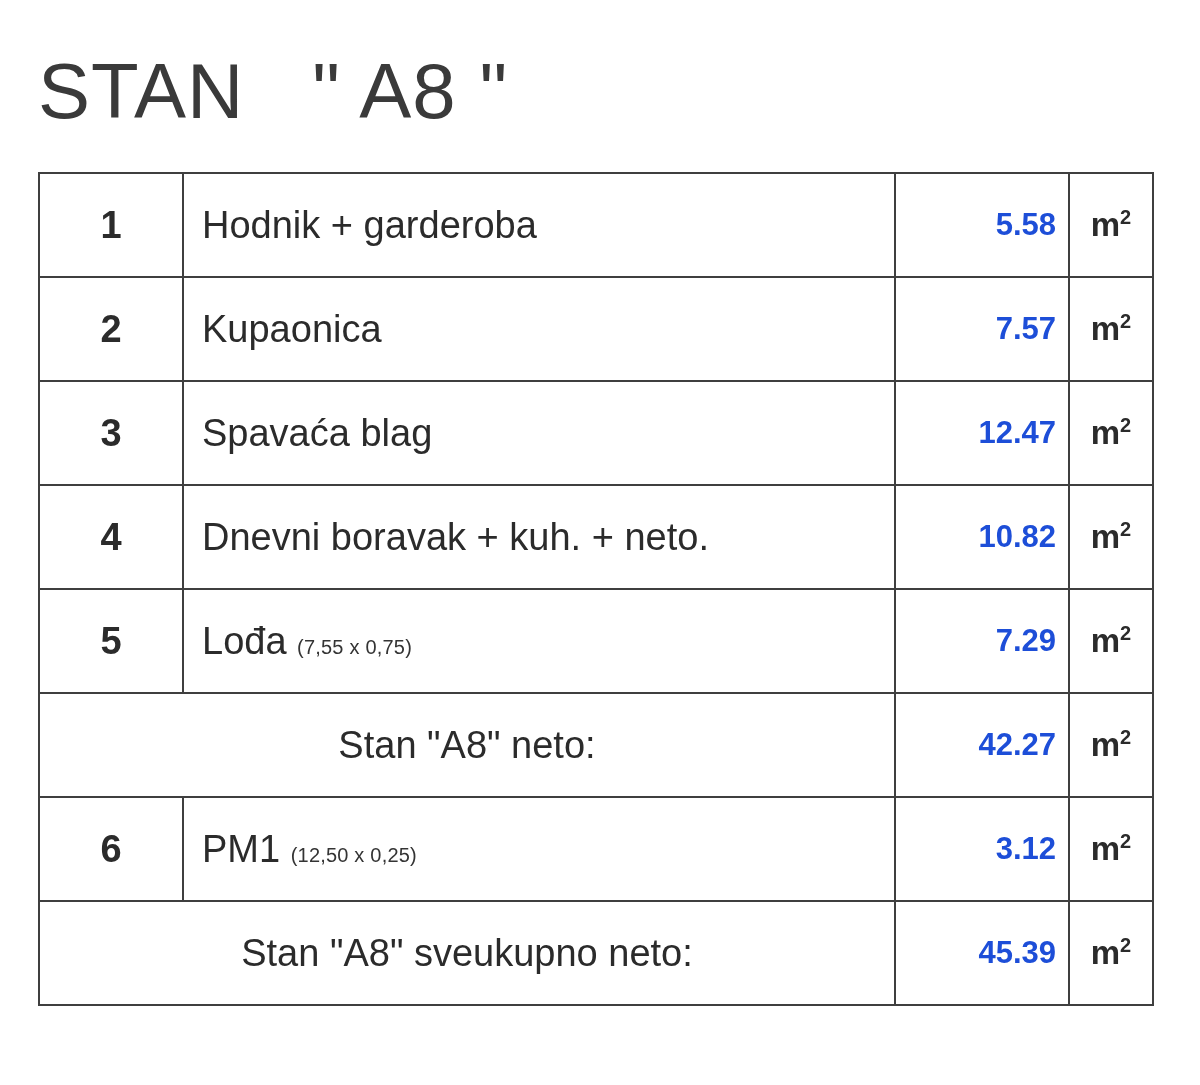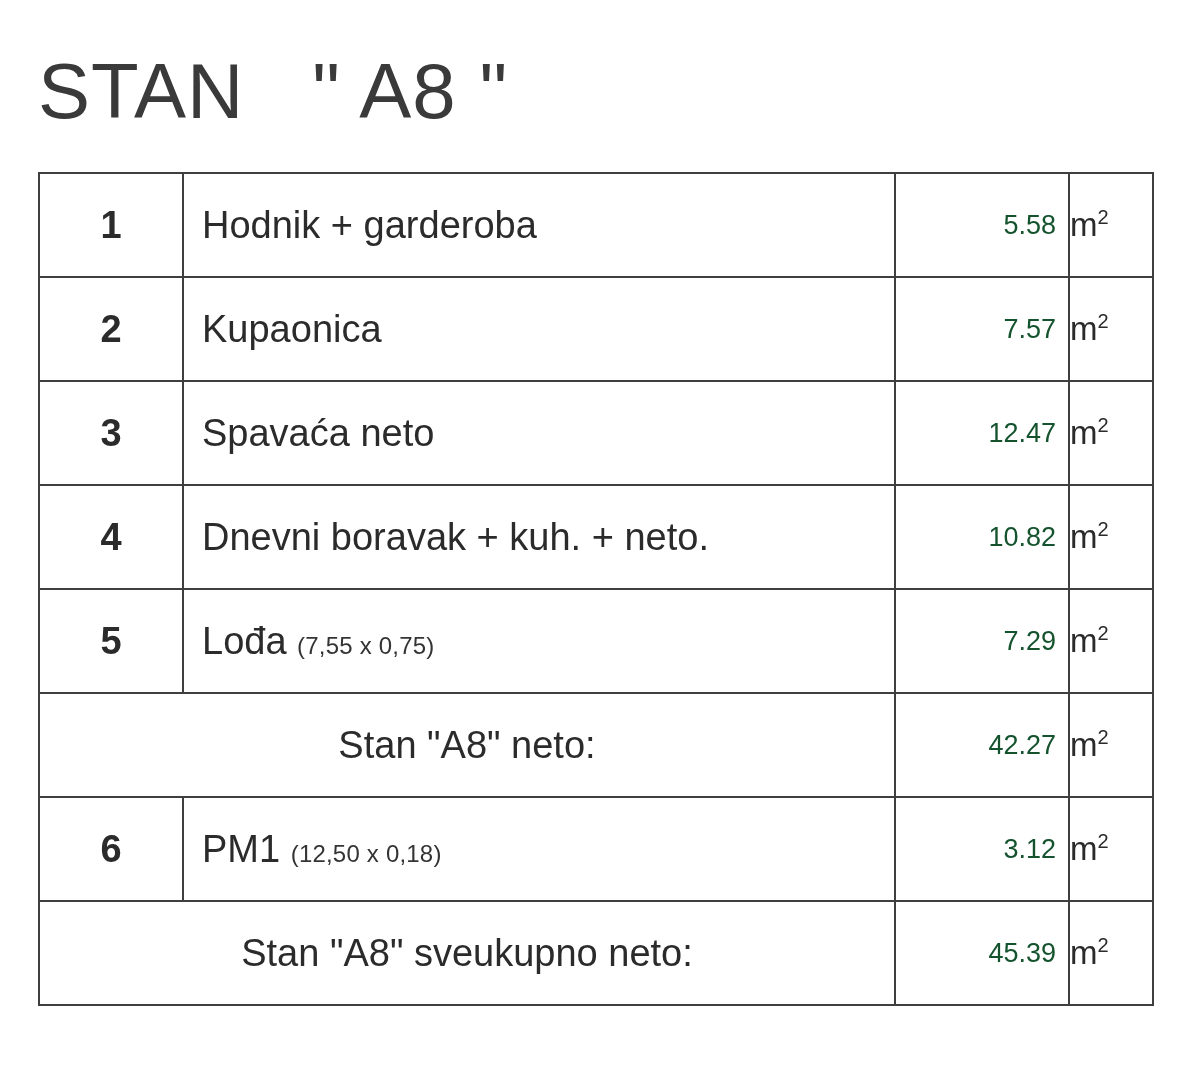--- a/index.html
+++ b/index.html
@@ -57,41 +57,41 @@
     font-weight: 400;
     color: #2b2b2b;
     white-space: nowrap;
     overflow: hidden;
     margin-left: 39px;
   }
   .c-val {
     width: 160px;
     text-align: right;
     padding-right: 12px !important;
-    font-size: 27px;
-    font-weight: 400;
-    color: #14532d;
+    font-size: 31px;
+    font-weight: 700;
+    color: #1d4ed8;
   }
   .c-unit {
     width: 82px;
-    text-align: left;
+    text-align: center;
     font-size: 33px;
-    font-weight: 400;
+    font-weight: 700;
     color: #2b2b2b;
   }
   .c-unit sup {
     font-size: 20px;
     vertical-align: super;
     line-height: 0;
   }
   .row-h {
     height: 104px;
   }
   .sub {
-    font-size: 24px;
+    font-size: 20px;
     font-weight: 400;
     color: #343434;
     letter-spacing: 0.2px;
   }
   .summary-label {
     text-align: center;
     font-size: 38px;
     font-weight: 400;
     color: #2b2b2b;
   }
@@ -119,21 +119,21 @@
         <td class="c-name">
           <span>Kupaonica</span>
         </td>
         <td class="c-val">7.57</td>
         <td class="c-unit"><span>m</span><sup>2</sup></td>
       </tr>
 
       <tr class="row-h">
         <td class="c-num">3</td>
         <td class="c-name">
-          <span>Spavaća neto</span>
+          <span>Spavaća blag</span>
         </td>
         <td class="c-val">12.47</td>
         <td class="c-unit"><span>m</span><sup>2</sup></td>
       </tr>
 
       <tr class="row-h">
         <td class="c-num">4</td>
         <td class="c-name">
           <span>Dnevni boravak + kuh. + neto.</span>
         </td>
@@ -154,21 +154,21 @@
       <tr class="row-h">
         <td class="summary-label" colspan="2">Stan "A8" neto:</td>
         <td class="c-val">42.27</td>
         <td class="c-unit"><span>m</span><sup>2</sup></td>
       </tr>
 
       <tr class="row-h">
         <td class="c-num">6</td>
         <td class="c-name">
           <span>PM1</span>
-          <span class="sub">(12,50 x 0,18)</span>
+          <span class="sub">(12,50 x 0,25)</span>
         </td>
         <td class="c-val">3.12</td>
         <td class="c-unit"><span>m</span><sup>2</sup></td>
       </tr>
 
       <tr class="row-h">
         <td class="summary-label" colspan="2">Stan "A8" sveukupno neto:</td>
         <td class="c-val">45.39</td>
         <td class="c-unit"><span>m</span><sup>2</sup></td>
       </tr>

